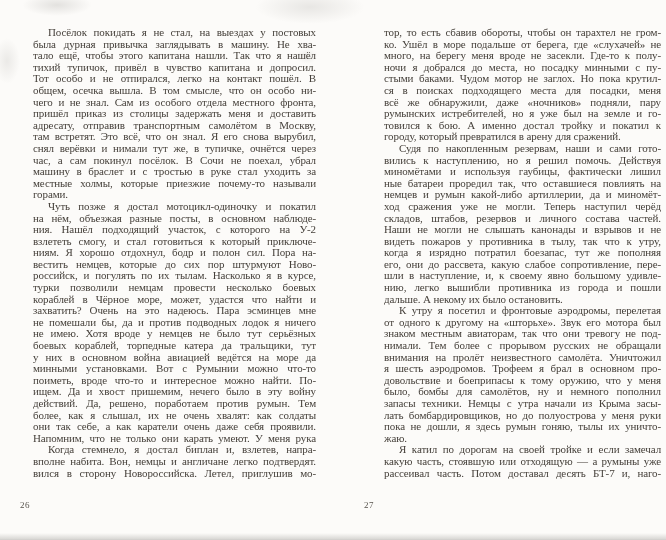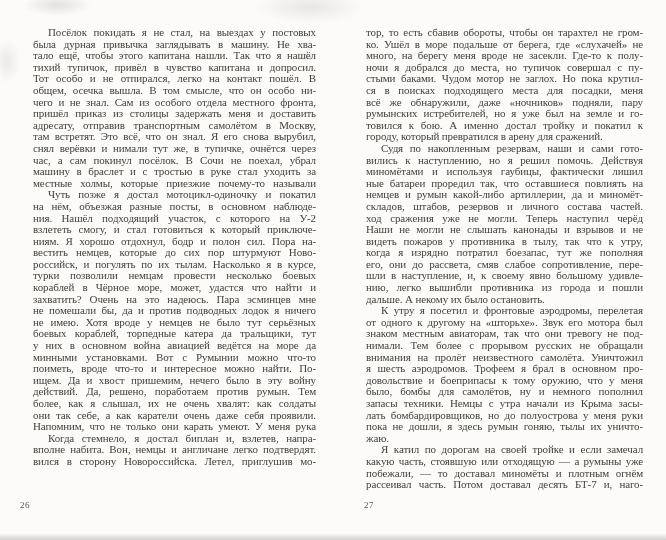--- a/index.html
+++ b/index.html
@@ -36,21 +36,21 @@
   }
   .textcol {
     position: absolute;
     top: 27px;
     font-size: 11px;
     line-height: 11.6px;
     letter-spacing: -0.12px;
     color: #46413b;
   }
   .textcol.left  { left: 33px;  width: 283px; }
-  .textcol.right { left: 366px; width: 277px; }
+  .textcol.right { left: 384px; width: 277px; }
   .line {
     height: 11.6px;
     overflow: hidden;
     white-space: normal;
   }
   .line.just {
     text-align: justify;
     text-align-last: justify;
   }
   .line.indent { text-indent: 15px; }
@@ -83,20 +83,21 @@
       <div class="line just">Тот особо и не отпирался, легко на контакт пошёл. В</div>
       <div class="line just">общем, осечка вышла. В том смысле, что он особо ни-</div>
       <div class="line just">чего и не знал. Сам из особого отдела местного фронта,</div>
       <div class="line just">пришёл приказ из столицы задержать меня и доставить</div>
       <div class="line just">адресату, отправив транспортным самолётом в Москву,</div>
       <div class="line just">там встретят. Это всё, что он знал. Я его снова вырубил,</div>
       <div class="line just">снял верёвки и нимали тут же, в тупичке, очнётся через</div>
       <div class="line just">час, а сам покинул посёлок. В Сочи не поехал, убрал</div>
       <div class="line just">машину в браслет и с тростью в руке стал уходить за</div>
       <div class="line just">местные холмы, которые приезжие почему-то называли</div>
+      <div class="line">горами.</div>
       <div class="line indent just">Чуть позже я достал мотоцикл-одиночку и покатил</div>
       <div class="line just">на нём, объезжая разные посты, в основном наблюде-</div>
       <div class="line just">ния. Нашёл подходящий участок, с которого на У-2</div>
       <div class="line just">взлететь смогу, и стал готовиться к который приключе-</div>
       <div class="line just">ниям. Я хорошо отдохнул, бодр и полон сил. Пора на-</div>
       <div class="line just">вестить немцев, которые до сих пор штурмуют Ново-</div>
       <div class="line just">российск, и погулять по их тылам. Насколько я в курсе,</div>
       <div class="line just">турки позволили немцам провести несколько боевых</div>
       <div class="line just">кораблей в Чёрное море, может, удастся что найти и</div>
       <div class="line just">захватить? Очень на это надеюсь. Пара эсминцев мне</div>
@@ -113,56 +114,55 @@
       <div class="line just">Напомним, что не только они карать умеют. У меня рука</div>
       <div class="line indent just">Когда стемнело, я достал биплан и, взлетев, напра-</div>
       <div class="line just">вполне набита. Вон, немцы и англичане легко подтвердят.</div>
       <div class="line just">вился в сторону Новороссийска. Летел, приглушив мо-</div>
     </div>
 
   <div class="textcol right">
       <div class="line just">тор, то есть сбавив обороты, чтобы он тарахтел не гром-</div>
       <div class="line just">ко. Ушёл в море подальше от берега, где «слухачей» не</div>
       <div class="line just">много, на берегу меня вроде не засекли. Где-то к полу-</div>
-      <div class="line just">ночи я добрался до места, но тупичок совершал с пу-</div>
+      <div class="line just">ночи я добрался до места, но посадку минными с пу-</div>
       <div class="line just">стыми баками. Чудом мотор не заглох. Но пока крутил-</div>
       <div class="line just">ся в поисках подходящего места для посадки, меня</div>
       <div class="line just">всё же обнаружили, даже «ночников» подняли, пару</div>
       <div class="line just">румынских истребителей, но я уже был на земле и го-</div>
       <div class="line just">товился к бою. А именно достал тройку и покатил к</div>
       <div class="line">городу, который превратился в арену для сражений.</div>
       <div class="line indent just">Судя по накопленным резервам, наши и сами гото-</div>
       <div class="line just">вились к наступлению, но я решил помочь. Действуя</div>
       <div class="line just">миномётами и используя гаубицы, фактически лишил</div>
       <div class="line just">ные батареи проредил так, что оставшиеся повлиять на</div>
       <div class="line just">немцев и румын какой-либо артиллерии, да и миномёт-</div>
+      <div class="line just">ход сражения уже не могли. Теперь наступил черёд</div>
       <div class="line just">складов, штабов, резервов и личного состава частей.</div>
-      <div class="line just">ход сражения уже не могли. Теперь наступил черёд</div>
       <div class="line just">Наши не могли не слышать канонады и взрывов и не</div>
       <div class="line just">видеть пожаров у противника в тылу, так что к утру,</div>
       <div class="line just">когда я изрядно потратил боезапас, тут же пополняя</div>
-      <div class="line just">его, они до рассвета, смяв слабое сопротивление, пере-</div>
+      <div class="line just">его, они до рассвета, какую слабое сопротивление, пере-</div>
       <div class="line just">шли в наступление, и, к своему явно большому удивле-</div>
       <div class="line just">нию, легко вышибли противника из города и пошли</div>
       <div class="line">дальше. А некому их было остановить.</div>
       <div class="line indent just">К утру я посетил и фронтовые аэродромы, перелетая</div>
       <div class="line just">от одного к другому на «шторьхе». Звук его мотора был</div>
       <div class="line just">знаком местным авиаторам, так что они тревогу не под-</div>
       <div class="line just">нимали. Тем более с прорывом русских не обращали</div>
       <div class="line just">внимания на пролёт неизвестного самолёта. Уничтожил</div>
       <div class="line just">я шесть аэродромов. Трофеем я брал в основном про-</div>
       <div class="line just">довольствие и боеприпасы к тому оружию, что у меня</div>
       <div class="line just">было, бомбы для самолётов, ну и немного пополнил</div>
       <div class="line just">запасы техники. Немцы с утра начали из Крыма засы-</div>
       <div class="line just">лать бомбардировщиков, но до полуострова у меня руки</div>
       <div class="line just">пока не дошли, я здесь румын гоняю, тылы их уничто-</div>
       <div class="line">жаю.</div>
       <div class="line indent just">Я катил по дорогам на своей тройке и если замечал</div>
       <div class="line just">какую часть, стоявшую или отходящую — а румыны уже</div>
-      <div class="line just">побежали, — то доставал миномёты и плотным огнём</div>
       <div class="line just">рассеивал часть. Потом доставал десять БТ-7 и, наго-</div>
     </div>
 
   <div class="pagenum left">26</div>
 
   <div class="pagenum right">27</div>
 
   <div class="bottom-shade"></div>
 </div>
 

